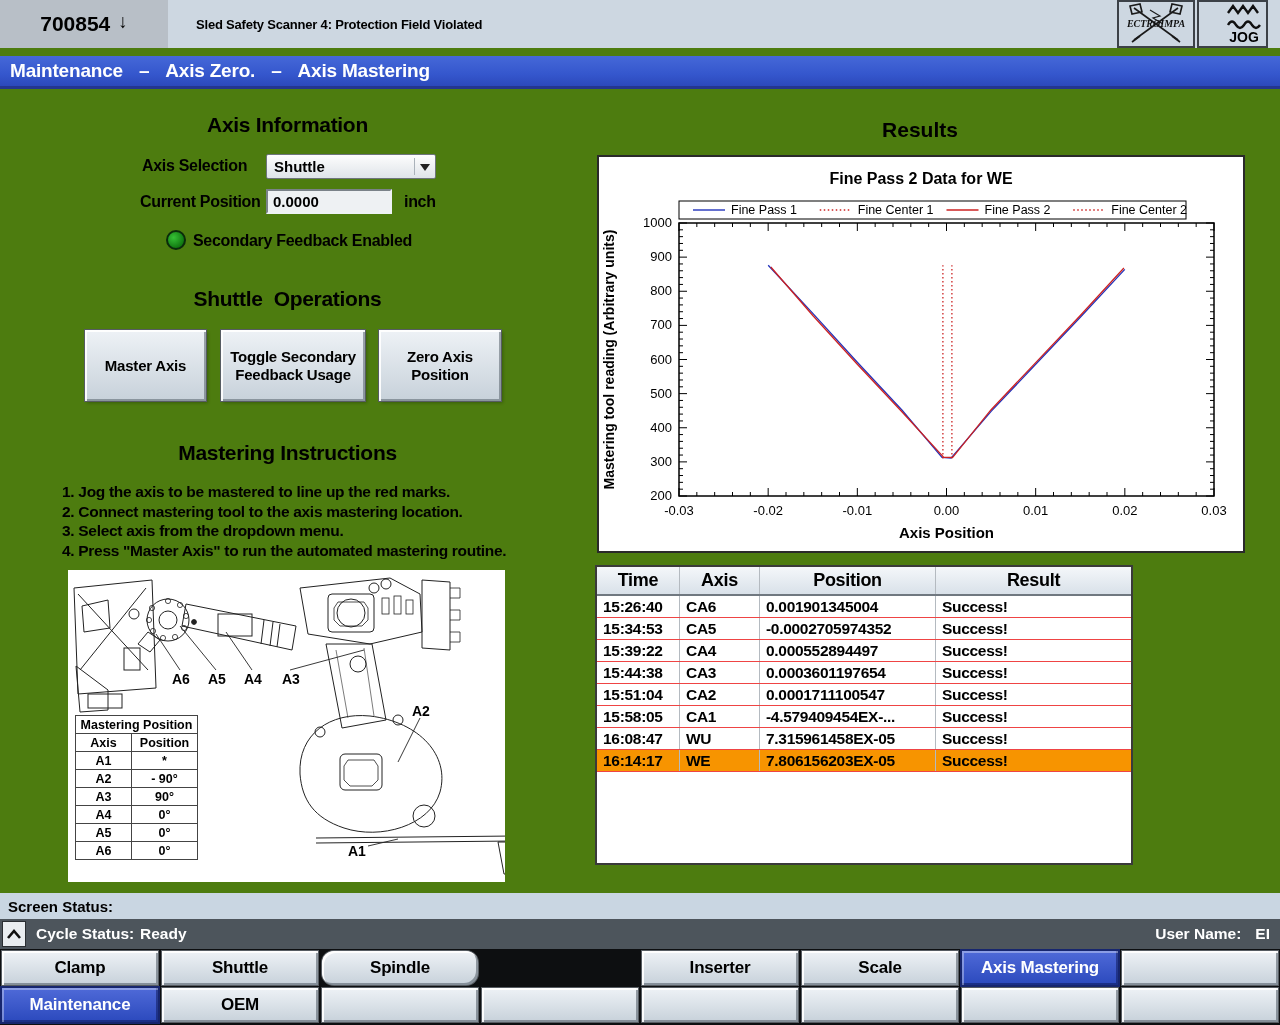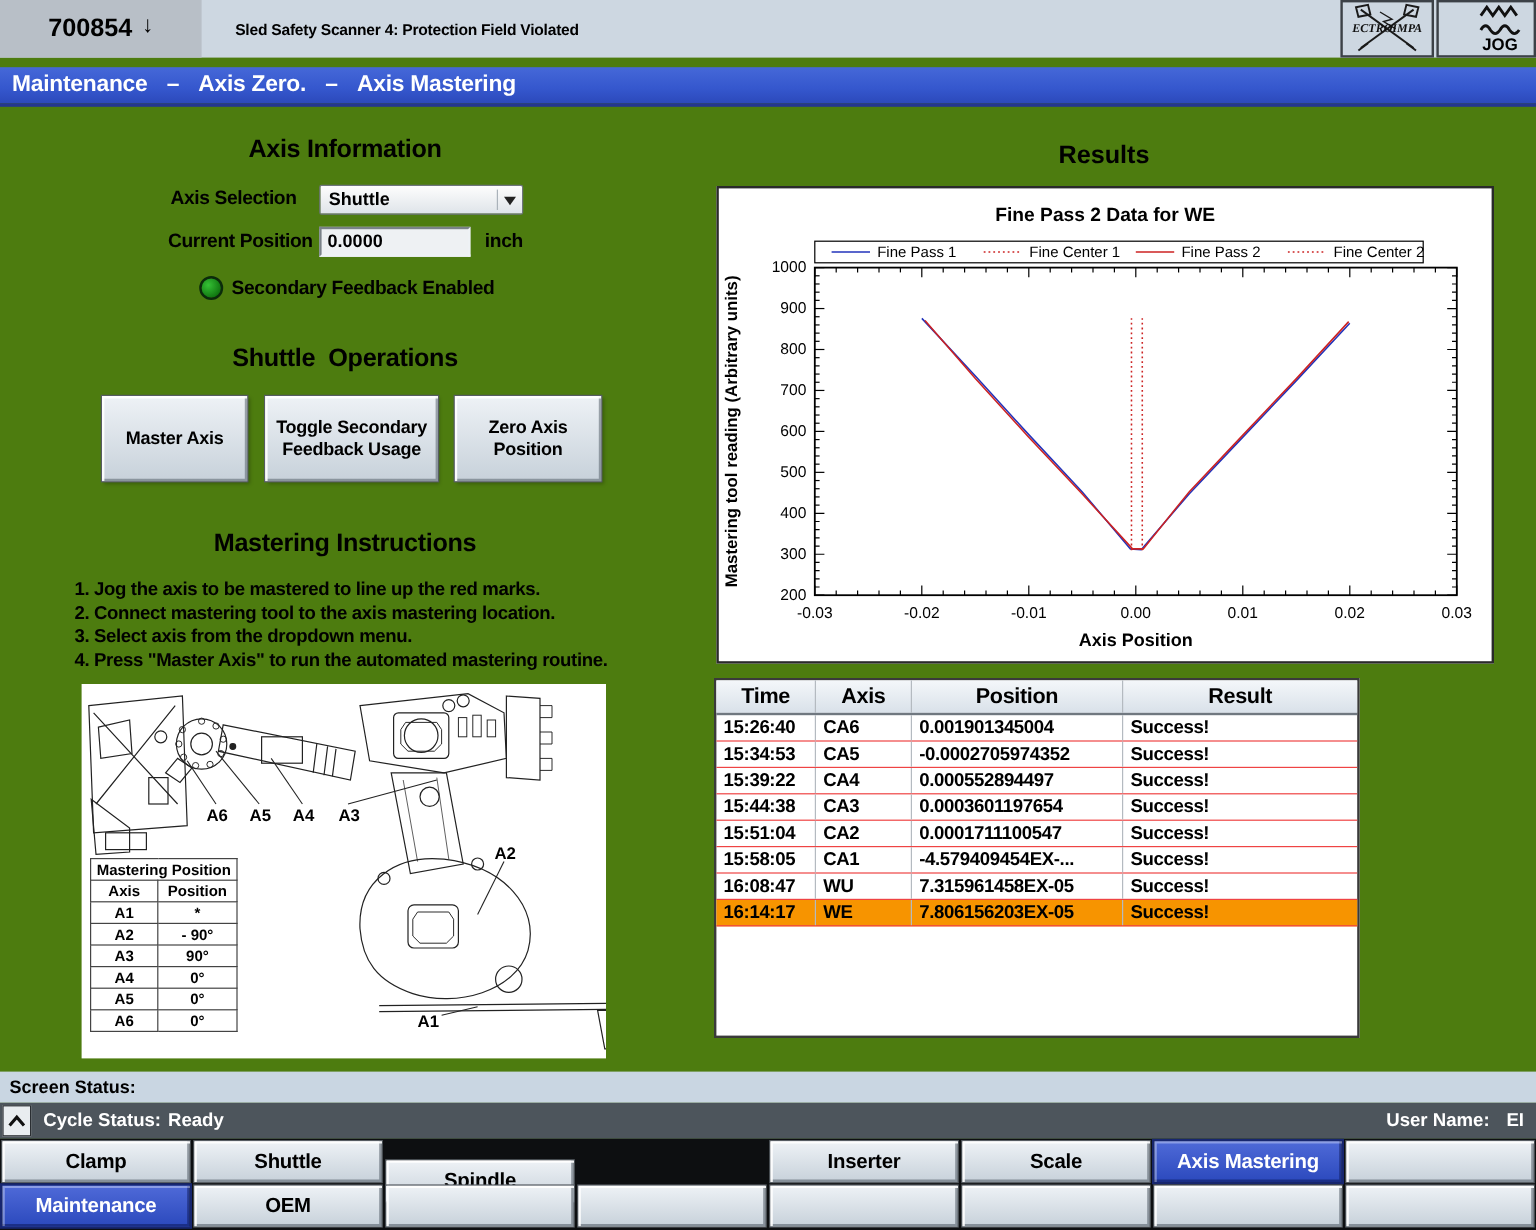--- a/index.html
+++ b/index.html
@@ -10,21 +10,21 @@
   
   .topbar { position:absolute; left:0; top:0; width:1280px; height:48px; background:#cdd7e1; }
   .machine-box { position:absolute; left:0; top:0; width:168px; height:48px; background:#b8bfc7;
     display:flex; align-items:center; justify-content:center; gap:8px; font-weight:bold; font-size:21px; color:#000; }
   .machine-arrow { font-size:19px; font-weight:bold; transform:translateY(-2px); }
   .alarm-text { position:absolute; left:196px; top:0; height:48px; display:flex; align-items:center;
     font-weight:bold; font-size:13px; color:#000; letter-spacing:-0.2px; }
   .icon-box { position:absolute; top:0; height:48px; background:#cdd7e1; border:2px solid #3c4147;
     display:flex; flex-direction:column; align-items:center; justify-content:center; }
   .icon-box.logo { left:1117px; width:78px; }
-  .icon-box.jog  { left:1197px; width:83px;padding-left:23px; }
+  .icon-box.jog  { left:1197px; width:71px;padding-left:23px; }
   .jog-label { font-weight:bold; font-size:14px; line-height:13px; color:#000; }
 
   
   .breadcrumb { position:absolute; left:0; top:56px; width:1280px; height:33px;
     background:linear-gradient(180deg,#4568d8 0%, #3557cd 60%, #2c49bb 100%);
     border-bottom:3px solid #24368f; color:#fff; font-weight:bold; font-size:19px;
     display:flex; align-items:center; padding:0 10px; letter-spacing:-0.2px; }
   .crumb-sep { margin:0 16px; }
 
   
@@ -538,21 +538,21 @@
     <span class="cycle-value">Ready</span>
     <span class="user-name">
       <span>User Name:</span>
       <span>EI</span>
     </span>
   </div>
 
   <div class="nav-area" id="nav-area">
       <div class="nav-btn" style="left: 2px; top: 2px;">Clamp</div>
       <div class="nav-btn" style="left: 162px; top: 2px;">Shuttle</div>
-      <div class="nav-btn" style="left: 322px; top: 18px;">Spindle</div>
+      <div class="nav-btn" style="left: 322px; top: 2px; border-radius: 12px;">Spindle</div>
       <div class="nav-btn" style="left: 802px; top: 2px;">Scale</div>
       <div class="nav-btn" style="left: 642px; top: 2px;">Inserter</div>
       <div class="nav-btn active" style="left: 962px; top: 2px;">Axis Mastering</div>
       <div class="nav-btn" style="left: 1122px; top: 2px;"></div>
       <div class="nav-btn active" style="left: 2px; top: 39px;">Maintenance</div>
       <div class="nav-btn" style="left: 162px; top: 39px;">OEM</div>
       <div class="nav-btn" style="left: 322px; top: 39px;"></div>
       <div class="nav-btn" style="left: 482px; top: 39px;"></div>
       <div class="nav-btn" style="left: 642px; top: 39px;"></div>
       <div class="nav-btn" style="left: 802px; top: 39px;"></div>

